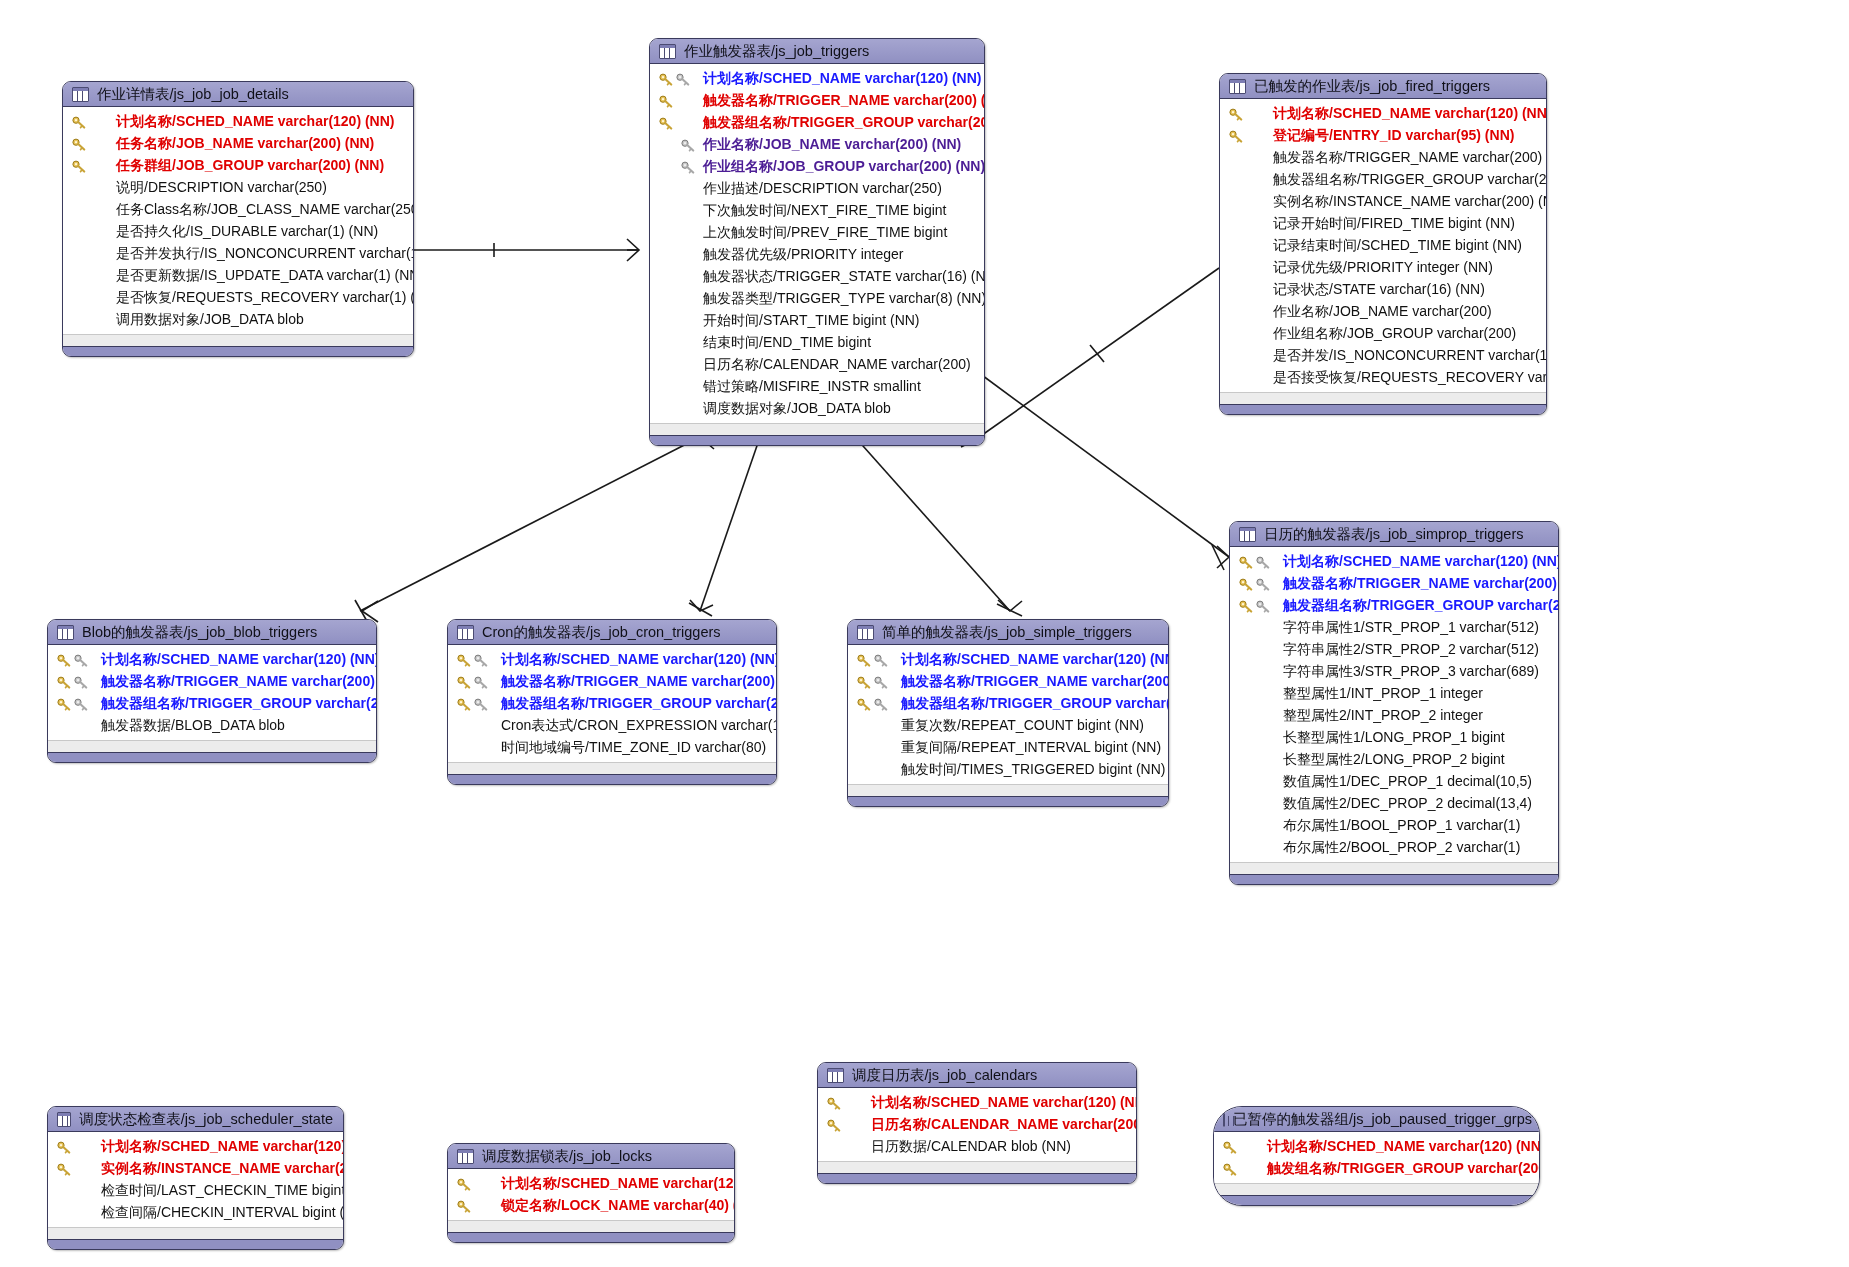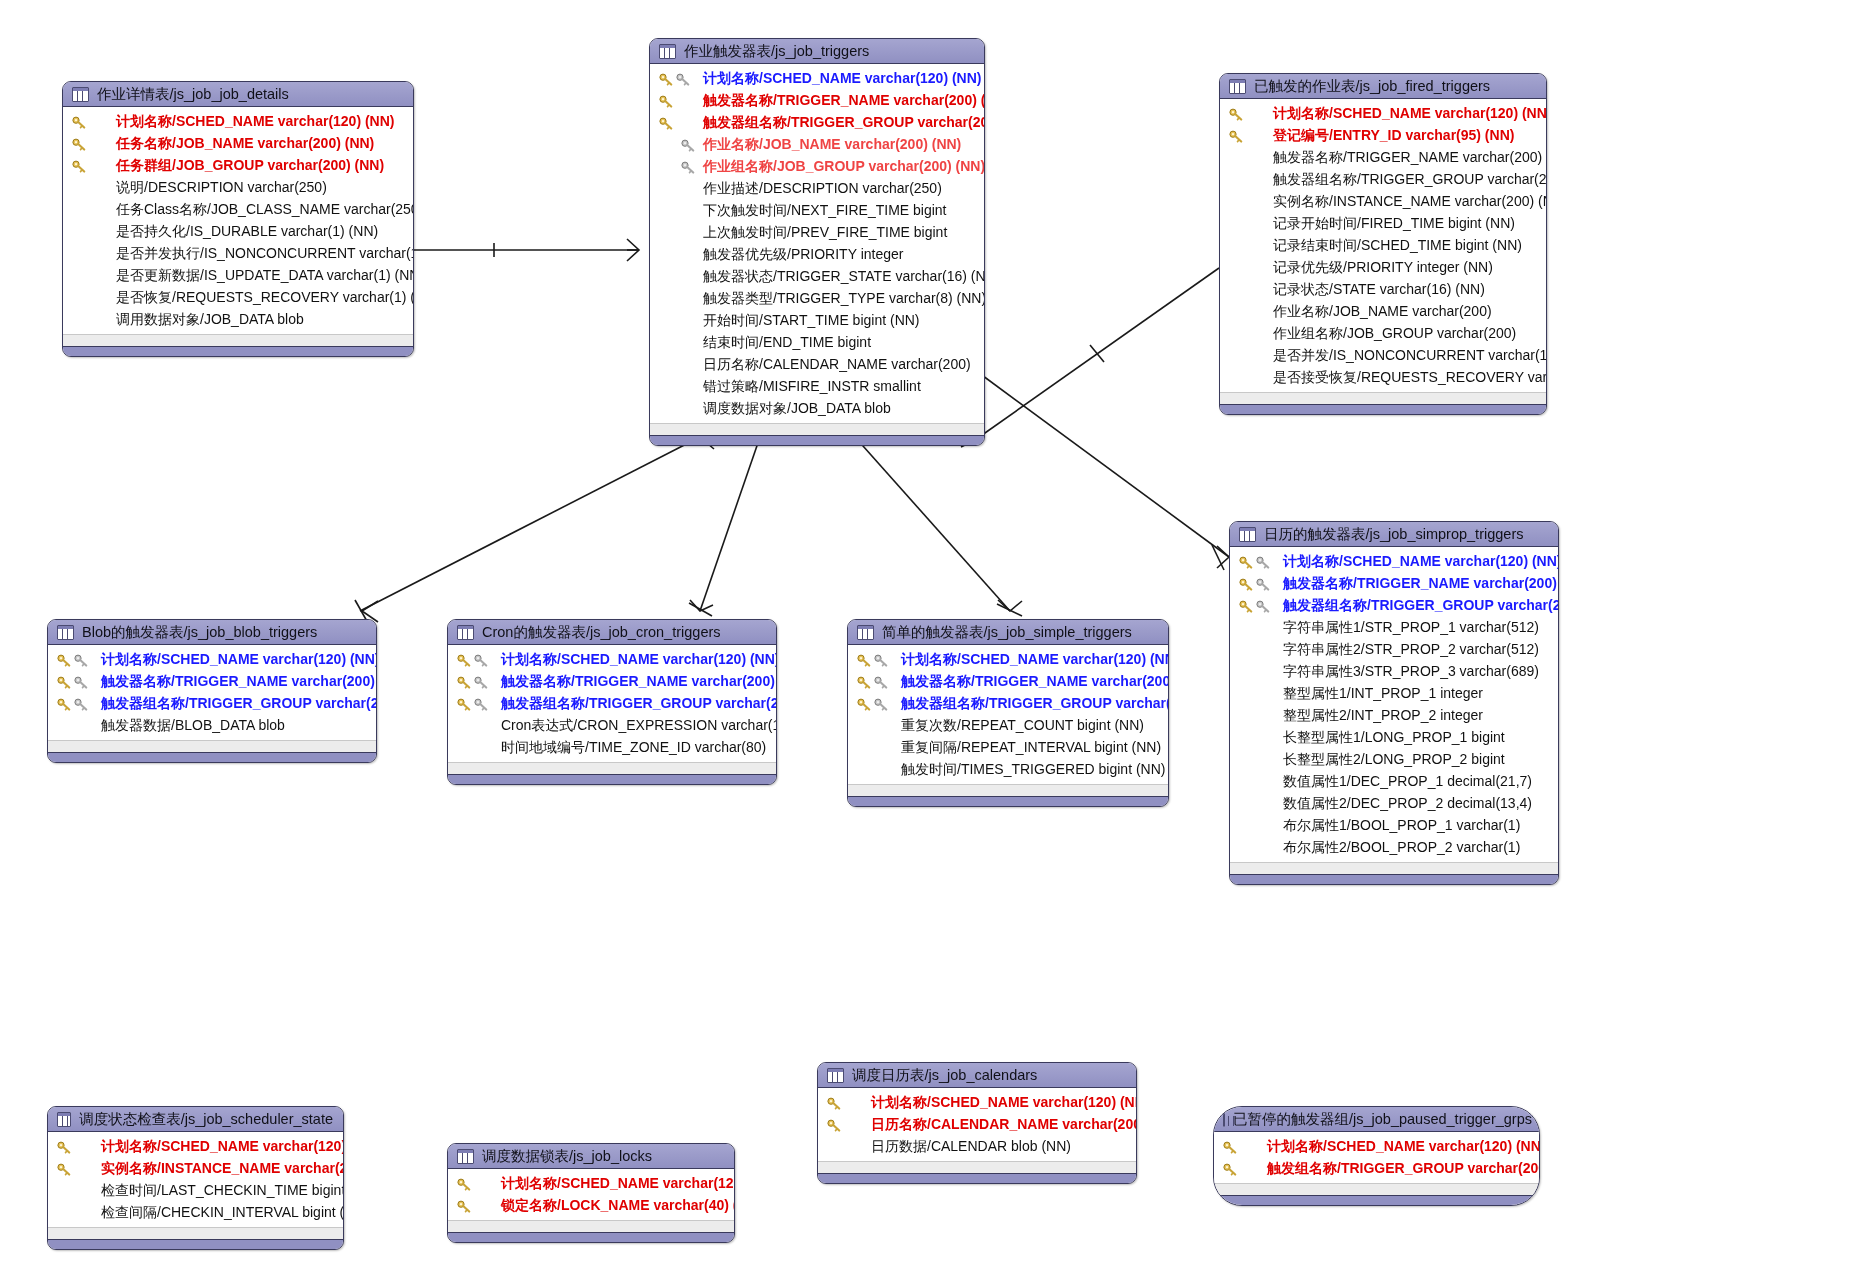--- a/index.html
+++ b/index.html
@@ -23,21 +23,21 @@
   .ent-foot2{height:9px;background:#9090c2;
              background:linear-gradient(#a0a0cb,#8a8 abf);
              border-top:1.5px solid #3a3a5c;}
 
   .attr{display:flex;align-items:center;height:22px;padding:0 8px 0 9px;
         white-space:nowrap;font-size:14px;}
   .keys{width:44px;min-width:44px;display:flex;align-items:center;gap:3px;}
   .attr .txt{flex:1;}
   .c-pk{color:#e00000;font-weight:bold;}
   .c-pkfk{color:#1a1aff;font-weight:bold;}
-  .c-fk{color:#ef4444;font-weight:bold;}
+  .c-fk{color:#4c1d95;font-weight:bold;}
   .c-plain{color:#111111;}
 
   .tbl-ico{width:15px;height:13px;display:inline-block;position:relative;
            border:1px solid #4b4b72;background:#ffffff;border-radius:1px;}
   .tbl-ico:before{content:"";position:absolute;left:0;top:0;right:0;height:3px;
                   background:#7d7db3;}
   .tbl-ico:after{content:"";position:absolute;left:4px;top:3px;bottom:0;width:1px;
                  background:#4b4b72;box-shadow:5px 0 0 0 #4b4b72;}
 
   .key{width:14px;height:13px;display:inline-block;position:relative;}
@@ -460,21 +460,21 @@
         <div class="attr">
           <span class="keys"></span>
           <span class="txt c-plain">长整型属性1/LONG_PROP_1 bigint</span>
         </div>
         <div class="attr">
           <span class="keys"></span>
           <span class="txt c-plain">长整型属性2/LONG_PROP_2 bigint</span>
         </div>
         <div class="attr">
           <span class="keys"></span>
-          <span class="txt c-plain">数值属性1/DEC_PROP_1 decimal(21,7)</span>
+          <span class="txt c-plain">数值属性1/DEC_PROP_1 decimal(10,5)</span>
         </div>
         <div class="attr">
           <span class="keys"></span>
           <span class="txt c-plain">数值属性2/DEC_PROP_2 decimal(13,4)</span>
         </div>
         <div class="attr">
           <span class="keys"></span>
           <span class="txt c-plain">布尔属性1/BOOL_PROP_1 varchar(1)</span>
         </div>
         <div class="attr">

